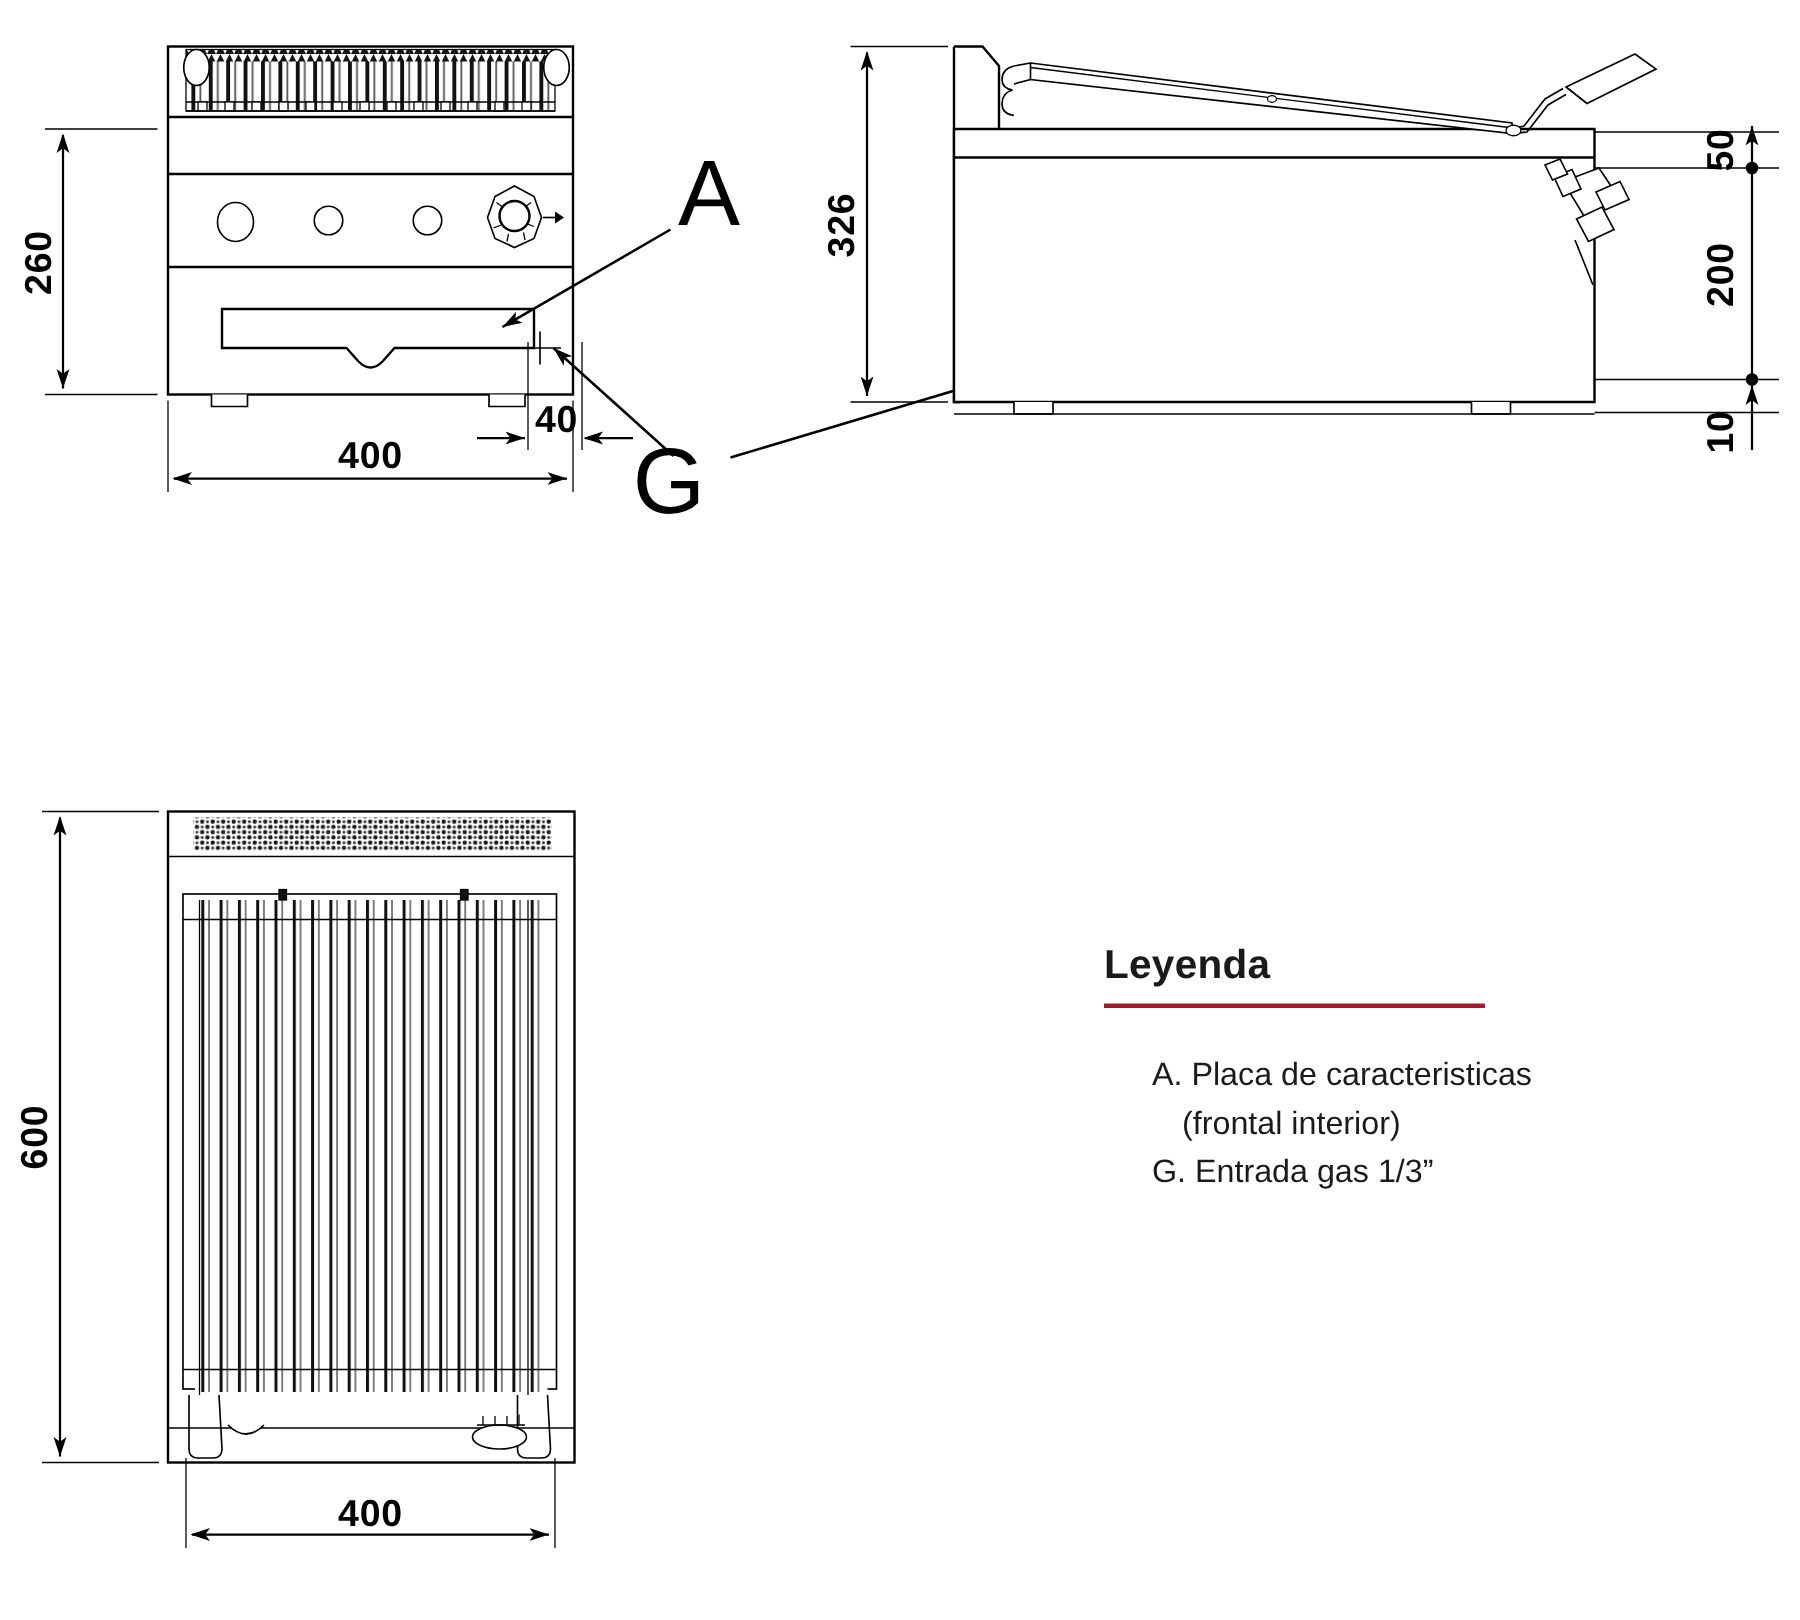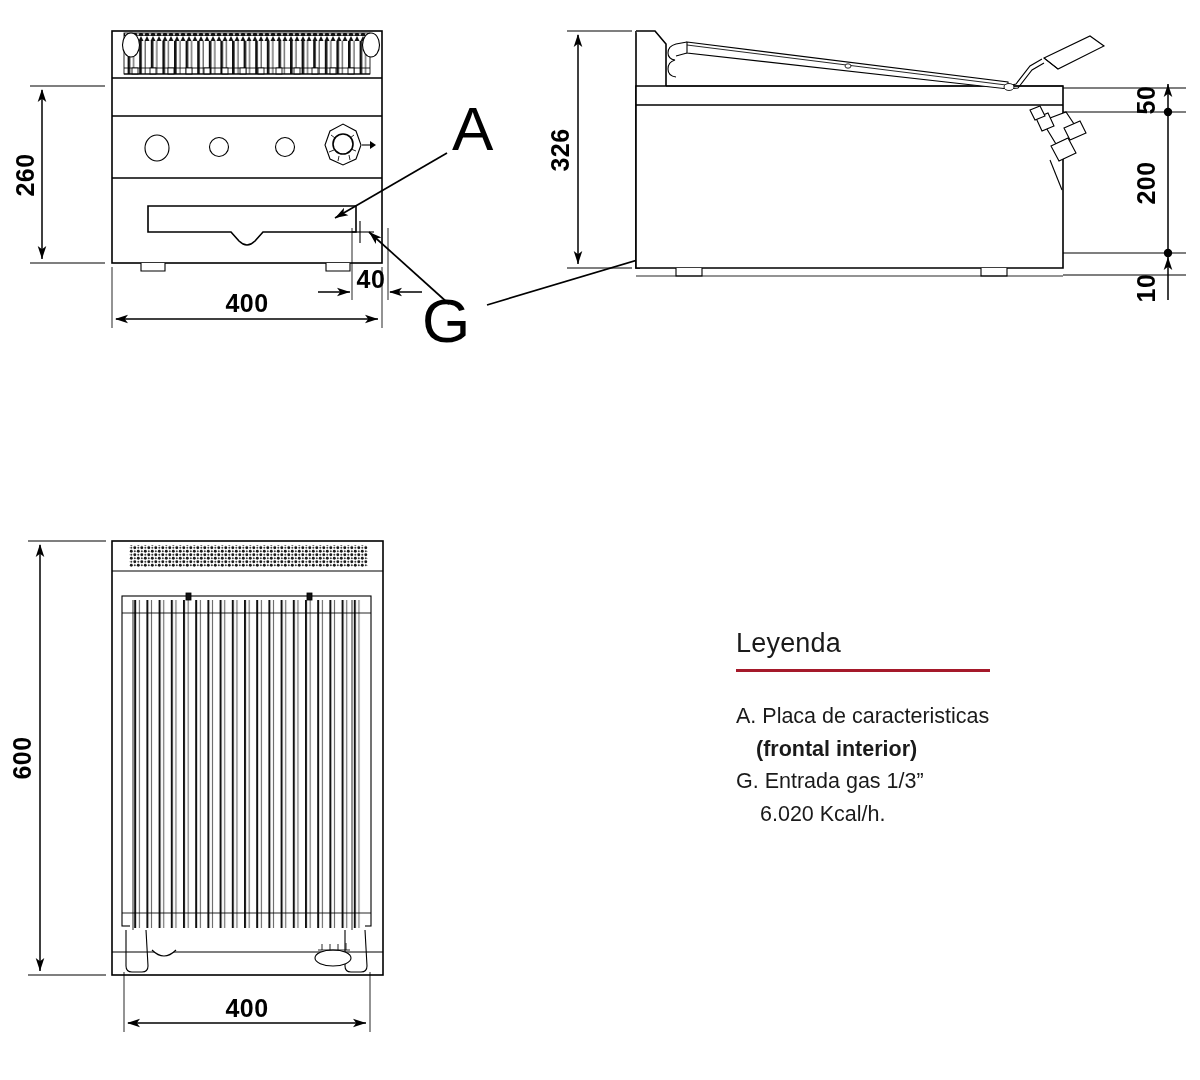--- a/index.html
+++ b/index.html
@@ -53,39 +53,39 @@
   
   #legend {
     position: absolute;
     left: 736px;
     top: 628px;
     width: 300px;
   }
   #legend .legend-title {
     font-family: "Liberation Sans", sans-serif;
     font-size: 27px;
-    font-weight: 400;
+    font-weight: 700;
     color: #1a1a1a;
     line-height: 1.15;
     letter-spacing: 0.2px;
   }
   #legend .legend-rule {
     height: 3px;
     width: 254px;
     background: #a5192a;
     margin-top: 10px;
     margin-bottom: 28px;
   }
   #legend .legend-list {
     font-size: 21.5px;
     line-height: 1.52;
     color: #1a1a1a;
   }
-  #legend .legend-line { white-space: pre; }
-  #legend .ind1 { padding-left: 20px; font-weight: bold; }
+  #legend .legend-line { white-space: pre; margin-left: 32px; }
+  #legend .ind1 { padding-left: 20px; }
   #legend .ind2 { padding-left: 24px; }
 </style>
 </head>
 <body>
 
 <div id="stage">
 
   <svg class="draw" viewBox="0 0 1200 1080">
     <defs>
       <marker id="arrEnd" markerWidth="14" markerHeight="10" refX="13" refY="5" orient="auto" markerUnits="userSpaceOnUse">
@@ -352,17 +352,16 @@
     </g>
   </svg>
 
   <div id="legend">
     <div class="legend-title">Leyenda</div>
     <div class="legend-rule"></div>
     <div class="legend-list">
       <div class="legend-line">A. Placa de caracteristicas</div>
       <div class="legend-line ind1">(frontal interior)</div>
       <div class="legend-line">G. Entrada gas 1/3”</div>
-      <div class="legend-line ind2">6.020 Kcal/h.</div>
     </div>
   </div>
 
 </div>
 
 </body></html>

